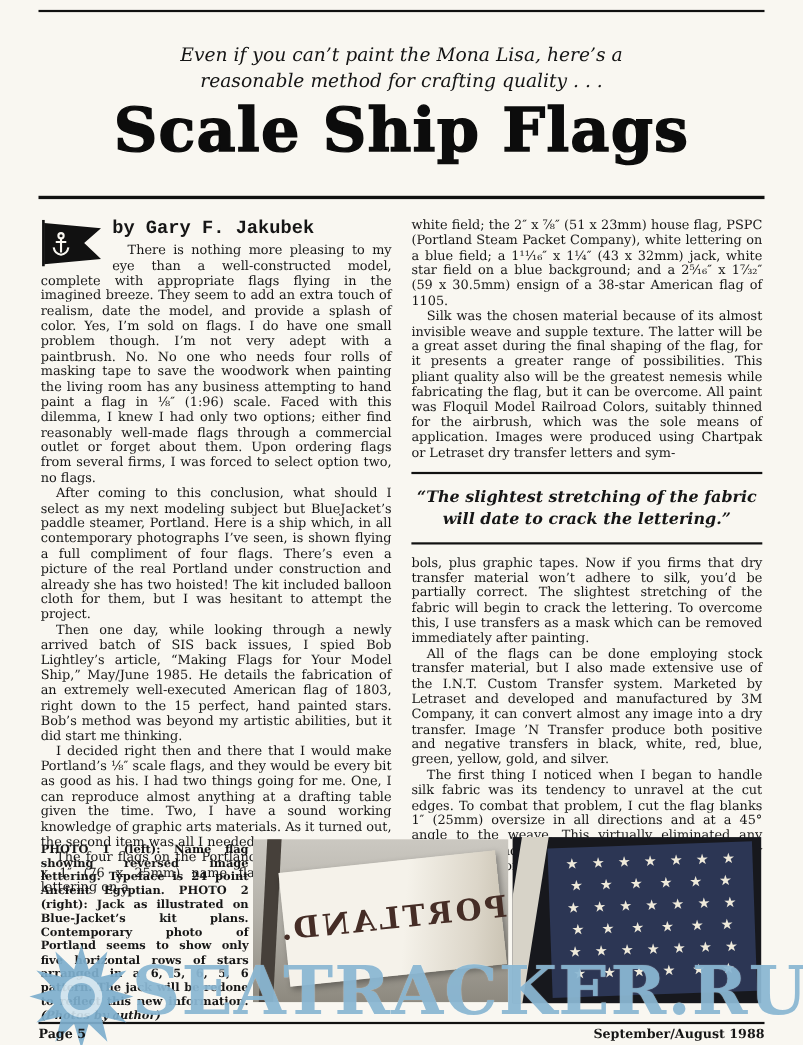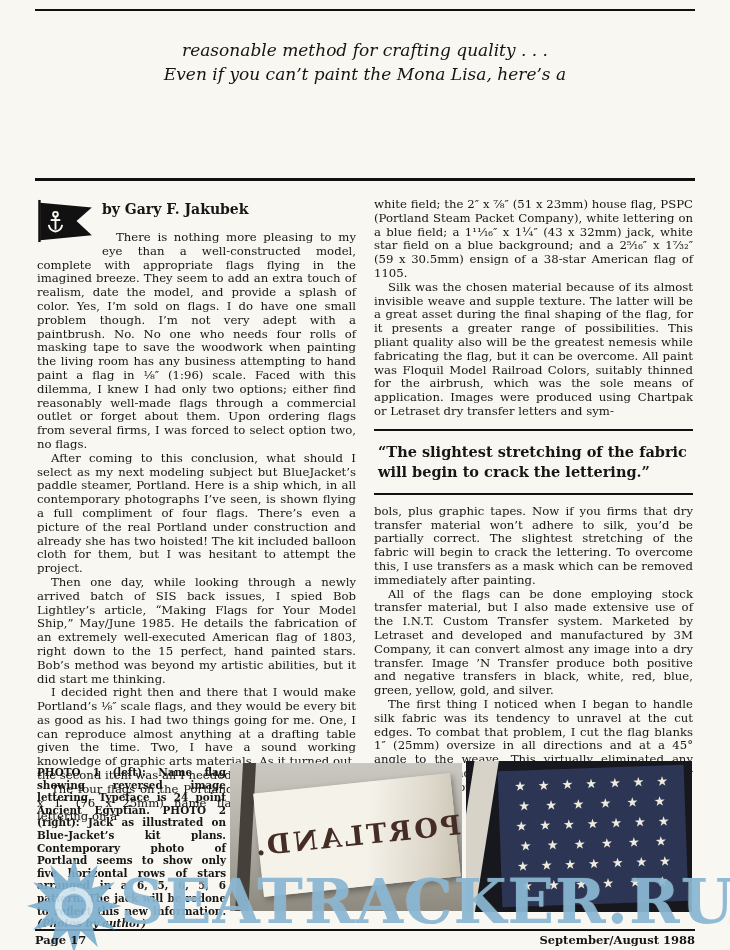--- a/index.html
+++ b/index.html
@@ -20,25 +20,25 @@
     color:#0c0c0c; -webkit-text-stroke:1.3px #0c0c0c; }
 
   .col { position:absolute; top:198px; width:319px; }
   .col-left  { left:37px; }
   .col-right { left:374px; }
   .col p { margin:0; text-indent:14px; font-size:11.7px; line-height:13.8px;
     text-align:justify; }
   .col p.noindent { text-indent:0; }
 
   .logo { float:left; width:58px; height:44px; margin:1px 7px 2px 0; }
-  .byline { font-weight:bold; font-size:14px; line-height:20px; padding-top:1px;
-    margin-bottom:12px; }
+  .byline { font-weight:bold; font-size:17px; line-height:20px; padding-top:1px;
+    margin-bottom:2px;font-family:Liberation Mono, monospace; }
 
   .pullquote { margin:10px 0; border-top:2px solid #111; border-bottom:2px solid #111;
-    padding:11px 4px; text-align:left; font-weight:bold;
+    padding:11px 4px; text-align:center; font-style:italic; font-weight:bold;
     font-size:14.5px; line-height:20px; }
 
   .caption { position:absolute; left:37px; top:766px; width:189px; z-index:2;
     font-weight:bold; font-size:10.4px; line-height:12.6px; text-align:justify; }
   .caption .credit { font-style:italic; }
 
   .photo { position:absolute; overflow:hidden; z-index:5; }
   .photo1 { left:230px; top:763px; width:232px; height:148px;
     background:linear-gradient(180deg,#cbc8c1 0%,#b4b1a9 45%,#8d897f 100%); }
   .p1-pole { position:absolute; left:9px; top:-4px; width:13px; height:160px;
@@ -70,24 +70,25 @@
     display:flex; justify-content:space-between; font-weight:bold; font-size:11.5px; }
 </style>
 </head>
 <body>
 
 <div class="page">
 
   <div class="rule rule-top"></div>
 
   <div class="teaser">
+    <div>Even if you can’t paint the Mona Lisa, here’s a</div>
     <div>reasonable method for crafting quality . . .</div>
-    <div>Even if you can’t paint the Mona Lisa, here’s a</div>
-  </div>
-
+  </div>
+
+  <h1 class="title">Scale Ship Flags</h1>
 
   <div class="rule rule-title"></div>
 
   <div class="col col-left">
     <div class="logo">
       <svg viewBox="0 0 60 46" width="58" height="44">
         <rect x="1" y="1" width="2.5" height="44" fill="#111"></rect>
         <polygon points="3,4 57,9 41,23 57,38 3,43" fill="#111"></polygon>
         <g stroke="#f9f7f1" stroke-width="2" fill="none" transform="translate(19,24)">
           <circle cx="0" cy="-8" r="2.5"></circle>
@@ -103,21 +104,21 @@
     <p>Then one day, while looking through a newly arrived batch of SIS back issues, I spied Bob Lightley’s article, “Making Flags for Your Model Ship,” May/June 1985. He details the fabrication of an extremely well-executed American flag of 1803, right down to the 15 perfect, hand painted stars. Bob’s method was beyond my artistic abilities, but it did start me thinking.</p>
     <p>I decided right then and there that I would make Portland’s ⅛″ scale flags, and they would be every bit as good as his. I had two things going for me. One, I can reproduce almost anything at a drafting table given the time. Two, I have a sound working knowledge of graphic arts materials. As it turned out, the second item was all I needed.</p>
     <p>The four flags on the Portland model were: The 3″ x 1″ (76 x 25mm) name flag, PORTLAND, red lettering on a</p>
   </div>
 
   <div class="col col-right">
     <p class="noindent">white field; the 2″ x ⅞″ (51 x 23mm) house flag, PSPC (Portland Steam Packet Company), white lettering on a blue field; a 1¹¹⁄₁₆″ x 1¼″ (43 x 32mm) jack, white star field on a blue background; and a 2⁵⁄₁₆″ x 1⁷⁄₃₂″ (59 x 30.5mm) ensign of a 38-star American flag of 1105.</p>
     <p>Silk was the chosen material because of its almost invisible weave and supple texture. The latter will be a great asset during the final shaping of the flag, for it presents a greater range of possibilities. This pliant quality also will be the greatest nemesis while fabricating the flag, but it can be overcome. All paint was Floquil Model Railroad Colors, suitably thinned for the airbrush, which was the sole means of application. Images were produced using Chartpak or Letraset dry transfer letters and sym-</p>
     <div class="pullquote">
       <div>“The slightest stretching of the fabric</div>
-      <div>will begin to crack the lettering.”</div>
+      <div>will date to crack the lettering.”</div>
     </div>
     <p class="noindent">bols, plus graphic tapes. Now if you firms that dry transfer material won’t adhere to silk, you’d be partially correct. The slightest stretching of the fabric will begin to crack the lettering. To overcome this, I use transfers as a mask which can be removed immediately after painting.</p>
     <p>All of the flags can be done employing stock transfer material, but I also made extensive use of the I.N.T. Custom Transfer system. Marketed by Letraset and developed and manufactured by 3M Company, it can convert almost any image into a dry transfer. Image ’N Transfer produce both positive and negative transfers in black, white, red, blue, green, yellow, gold, and silver.</p>
     <p>The first thing I noticed when I began to handle silk fabric was its tendency to unravel at the cut edges. To combat that problem, I cut the flag blanks 1″ (25mm) oversize in all directions and at a 45° angle to the weave. This virtually eliminated any unraveling, and an entire set of flags was nearly completed before the roof fell in on</p>
   </div>
 
   <div class="caption">
     <span>PHOTO 1 (left): Name flag showing reversed image lettering. Typeface is 24 point Ancient Egyptian. PHOTO 2 (right): Jack as illustrated on Blue-Jacket’s kit plans. Contemporary photo of Portland seems to show only five horizontal rows of stars arranged in a 6, 5, 6, 5, 6 pattern. The jack will be redone to reflect this new information.</span>
     <span class="credit">(Photos by author)</span>
   </div>
@@ -190,17 +191,17 @@
     <svg class="wm-sun" viewBox="0 0 110 110">
       <polygon fill="#7eafce" points="105,55 81.1,62 98.3,80 74.1,74.1 80,98.3 62,81.1 55,105 48,81.1 30,98.3 35.9,74.1 11.7,80 28.9,62 5,55 28.9,48 11.7,30 35.9,35.9 30,11.7 48,28.9 55,5 62,28.9 80,11.7 74.1,35.9 98.3,30 81.1,48"></polygon>
       <circle cx="55" cy="55" r="20" fill="#cfe3ee"></circle>
       <circle cx="55" cy="55" r="13" fill="#7eafce"></circle>
     </svg>
     <span class="wm-text">SEATRACKER.RU</span>
   </div>
 
   <div class="rule rule-footer"></div>
   <div class="footer">
-    <span>Page 17</span>
+    <span>Page 5</span>
     <span>September/August 1988</span>
   </div>
 
 </div>
 
 </body></html>

